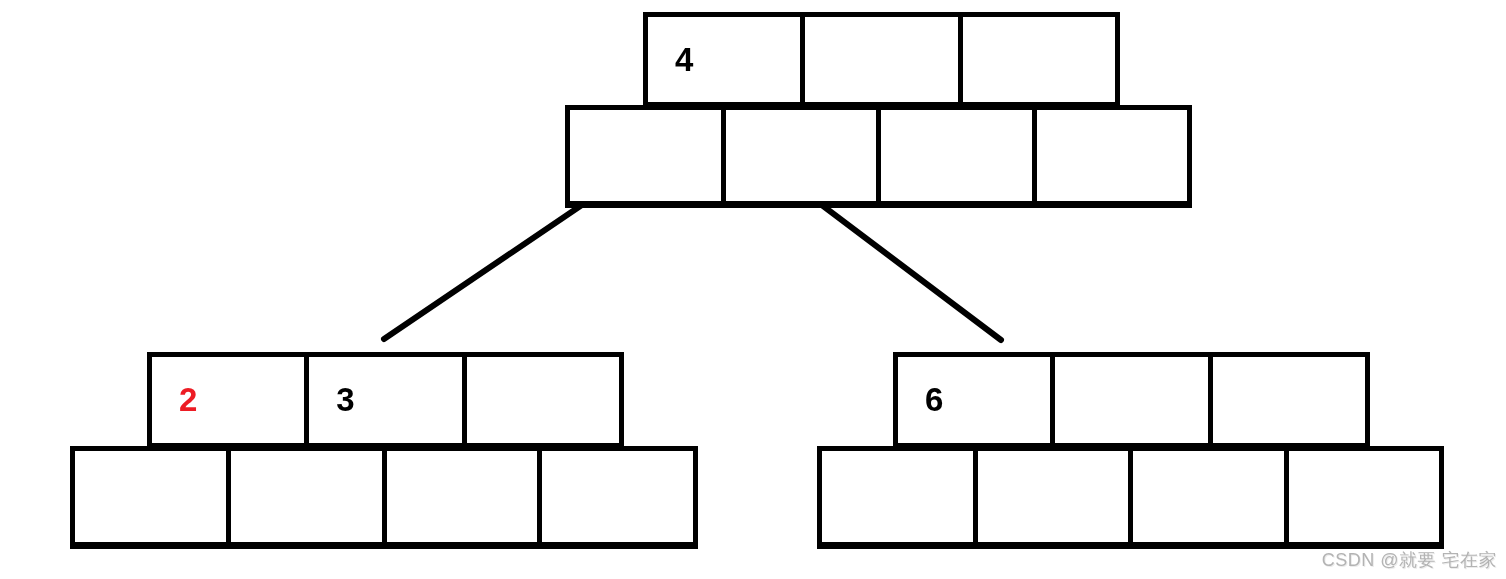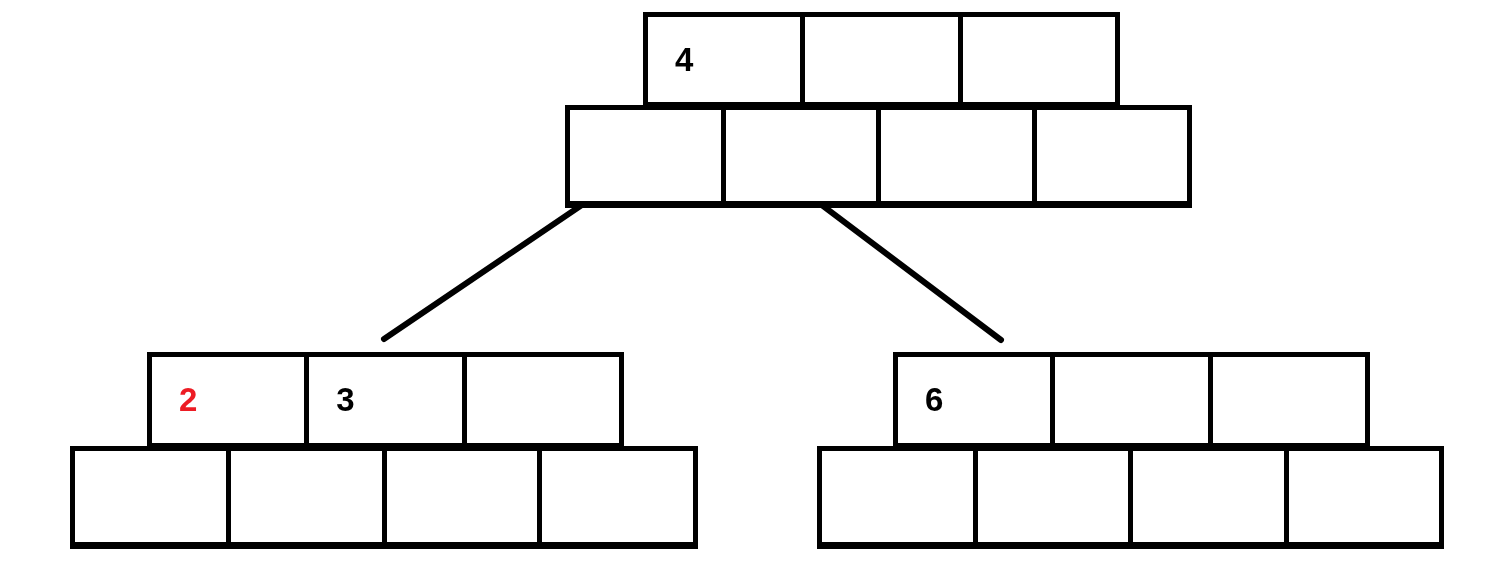--- a/index.html
+++ b/index.html
@@ -102,14 +102,15 @@
     <div class="cell"></div>
     <div class="cell"></div>
   </div>
   <div class="row row--right-children">
     <div class="cell"></div>
     <div class="cell"></div>
     <div class="cell"></div>
     <div class="cell"></div>
   </div>
 
+  <div class="watermark" style="color: rgb(179, 179, 179);">CSDN @就要 宅在家</div>
 
 </div>
 
 </body></html>

